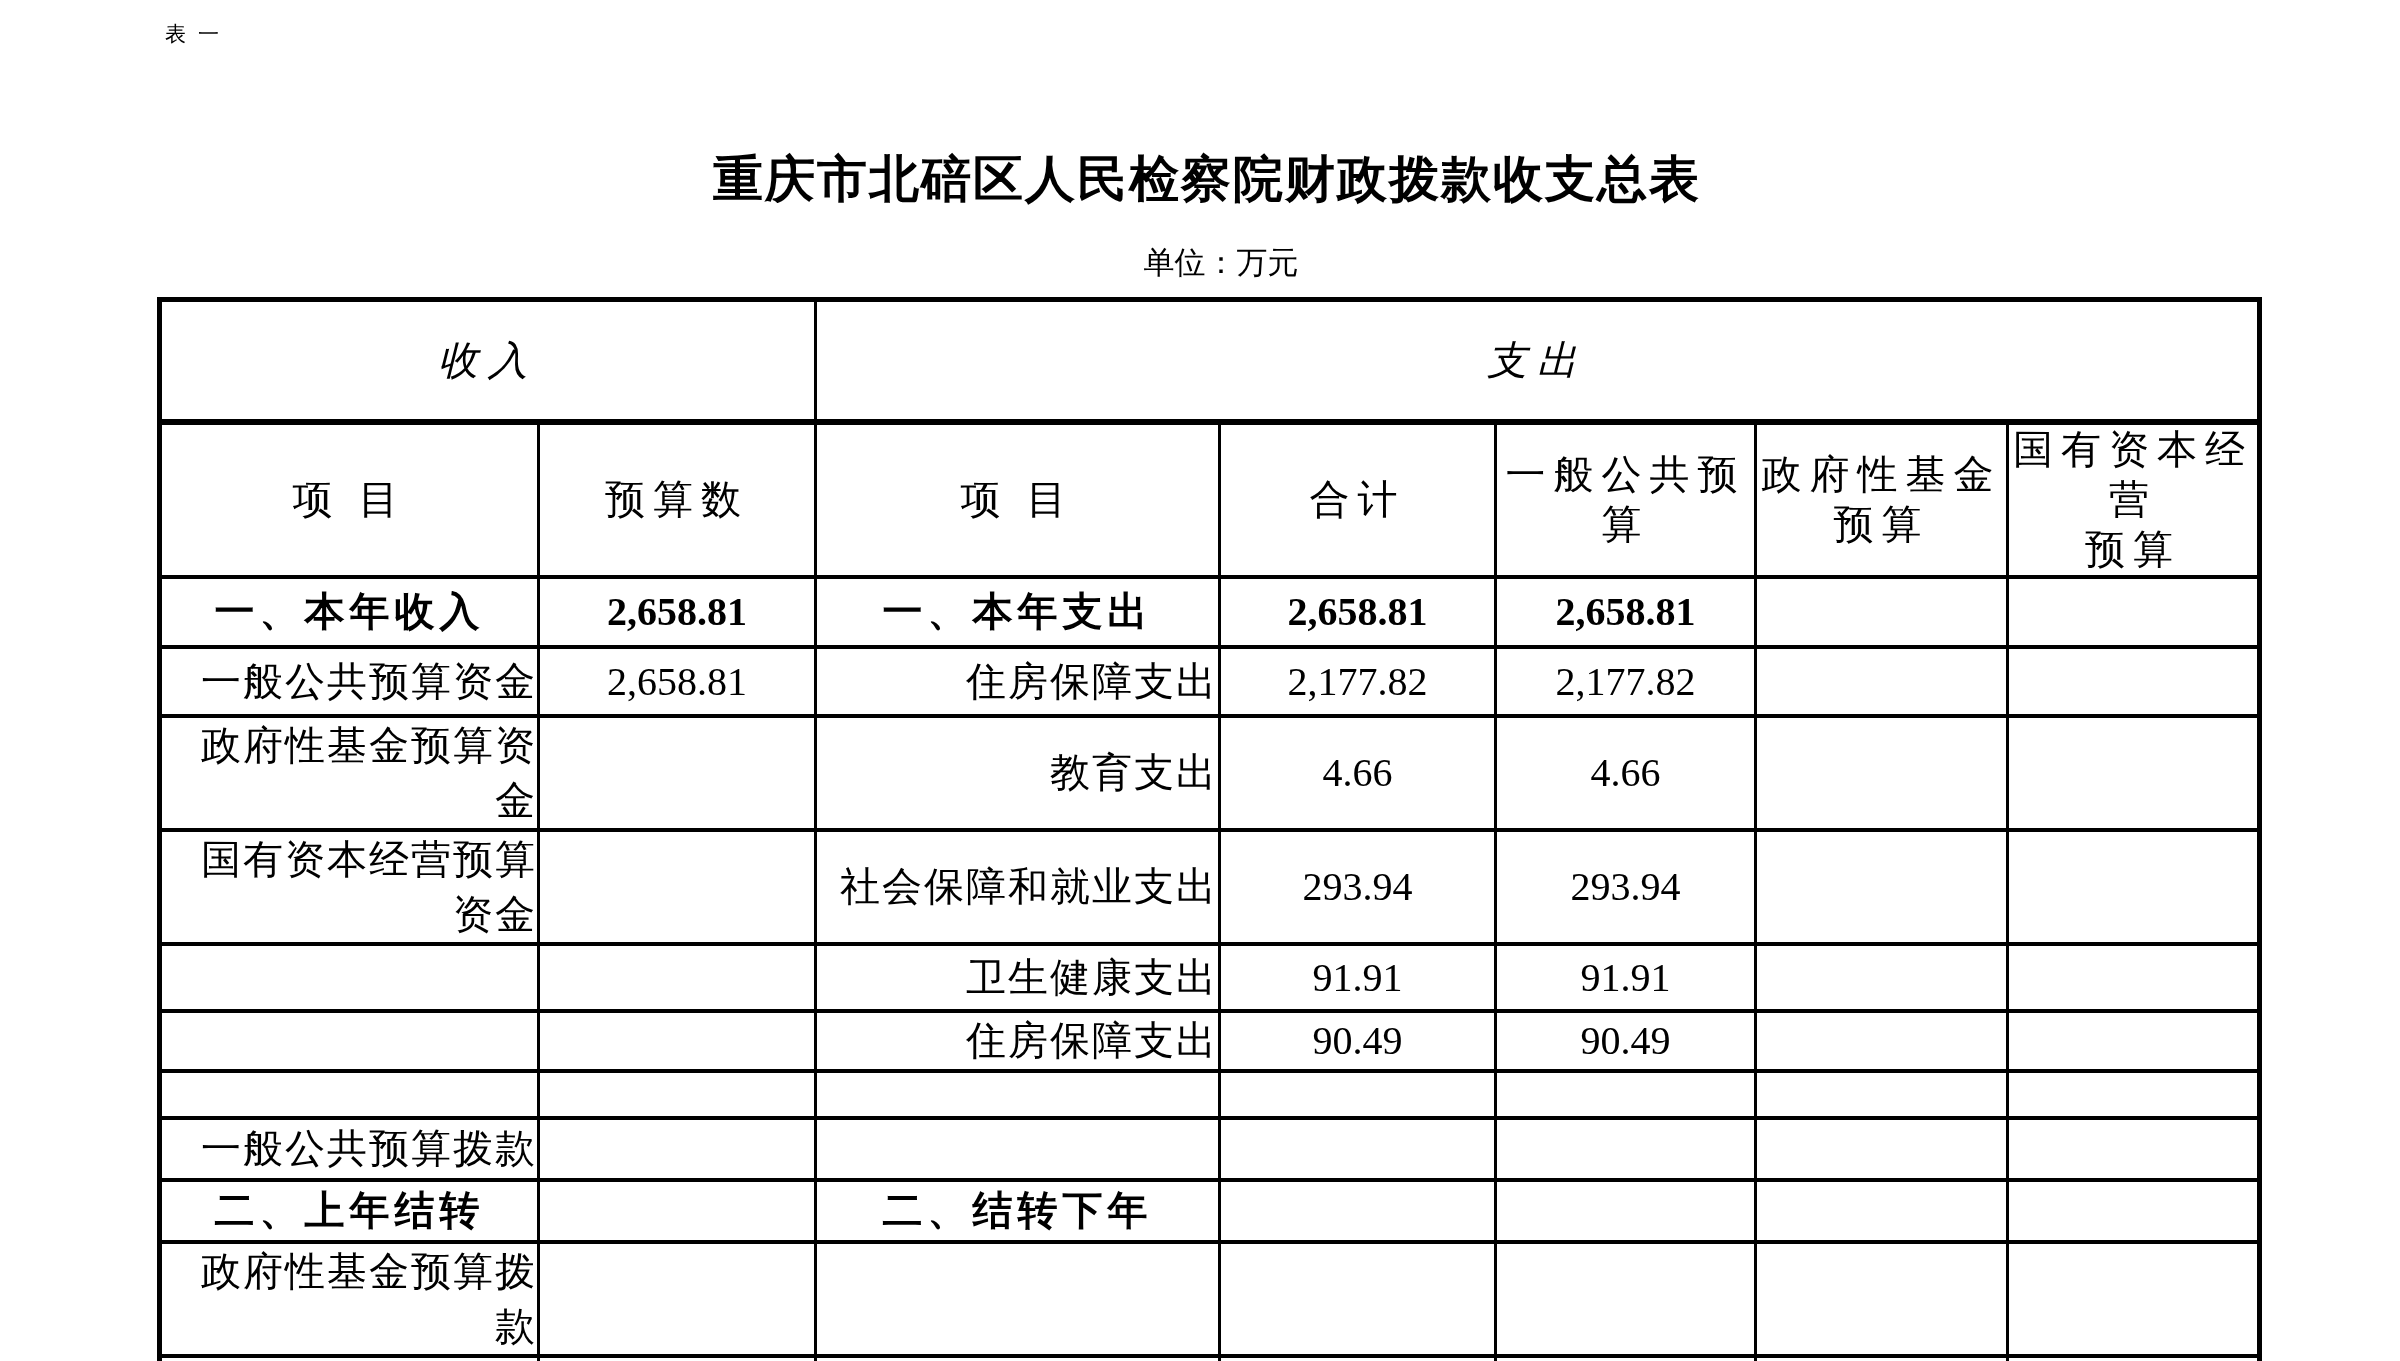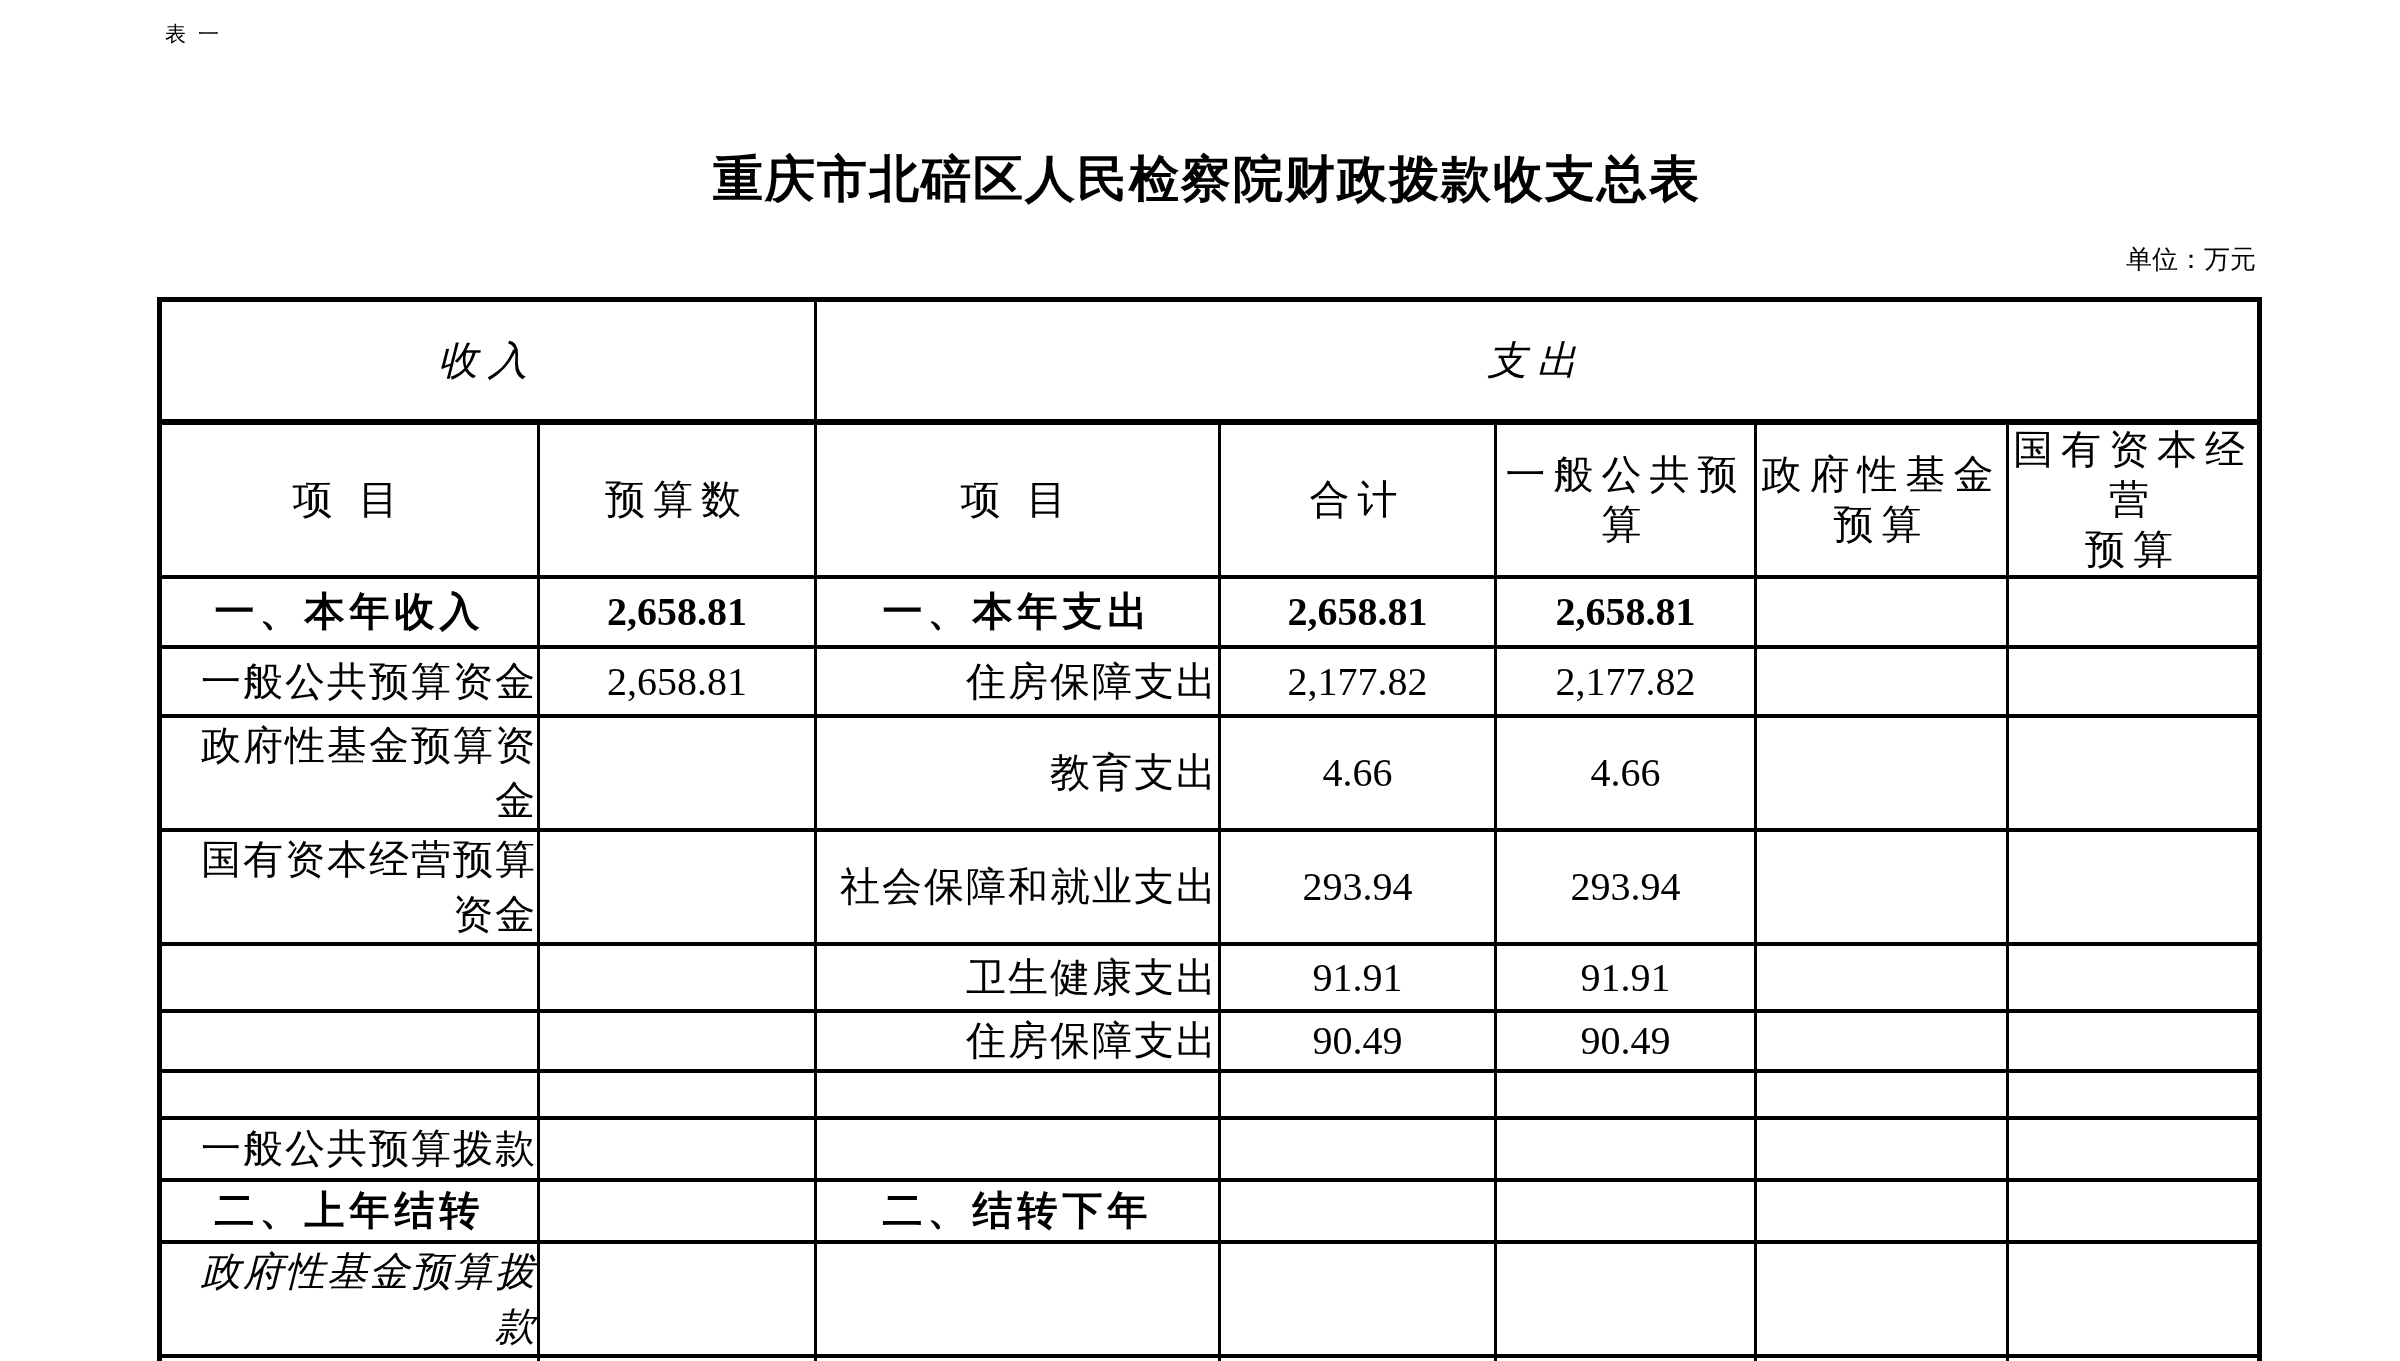--- a/index.html
+++ b/index.html
@@ -11,22 +11,22 @@
   }
   .corner{
     position:absolute;left:165px;top:20px;
     font-size:21px;letter-spacing:12px;
   }
   .title{
     position:absolute;left:157px;top:146px;width:2100px;margin:0;
     text-align:center;font-size:50px;font-weight:bold;letter-spacing:2px;font-family:Liberation Mono, monospace;
   }
   .unit{
-    position:absolute;left:156px;top:242px;width:2100px;
-    text-align:right;font-size:26px;
+    position:absolute;left:171px;top:242px;width:2100px;
+    text-align:center;font-size:31px;
   }
   table.fin{
     position:absolute;left:157px;top:297px;width:2100px;
     border-collapse:collapse;table-layout:fixed;
     border:5px solid #000;
   }
   table.fin td{
     border:3px solid #000;
     border-top-width:4px;border-bottom-width:4px;
     padding:0;font-size:40px;vertical-align:middle;overflow:hidden;
@@ -153,21 +153,21 @@
         </tr>
         <tr style="height: 62px;">
           <td class="ctr">二、上年结转</td>
           <td class="num b"></td>
           <td class="ctr">二、结转下年</td>
           <td class="num b"></td>
           <td class="num b"></td>
           <td class="num b"></td>
           <td class="num b"></td>
         </tr>
-        <tr style="height: 62px; font-style: italic;">
+        <tr style="height: 62px;">
           <td class="label">政府性基金预算拨款</td>
           <td class="num"></td>
           <td class="label"></td>
           <td class="num"></td>
           <td class="num"></td>
           <td class="num"></td>
           <td class="num"></td>
         </tr>
         <tr style="height: 56px;">
           <td class="label">国有资本经营收入</td>

